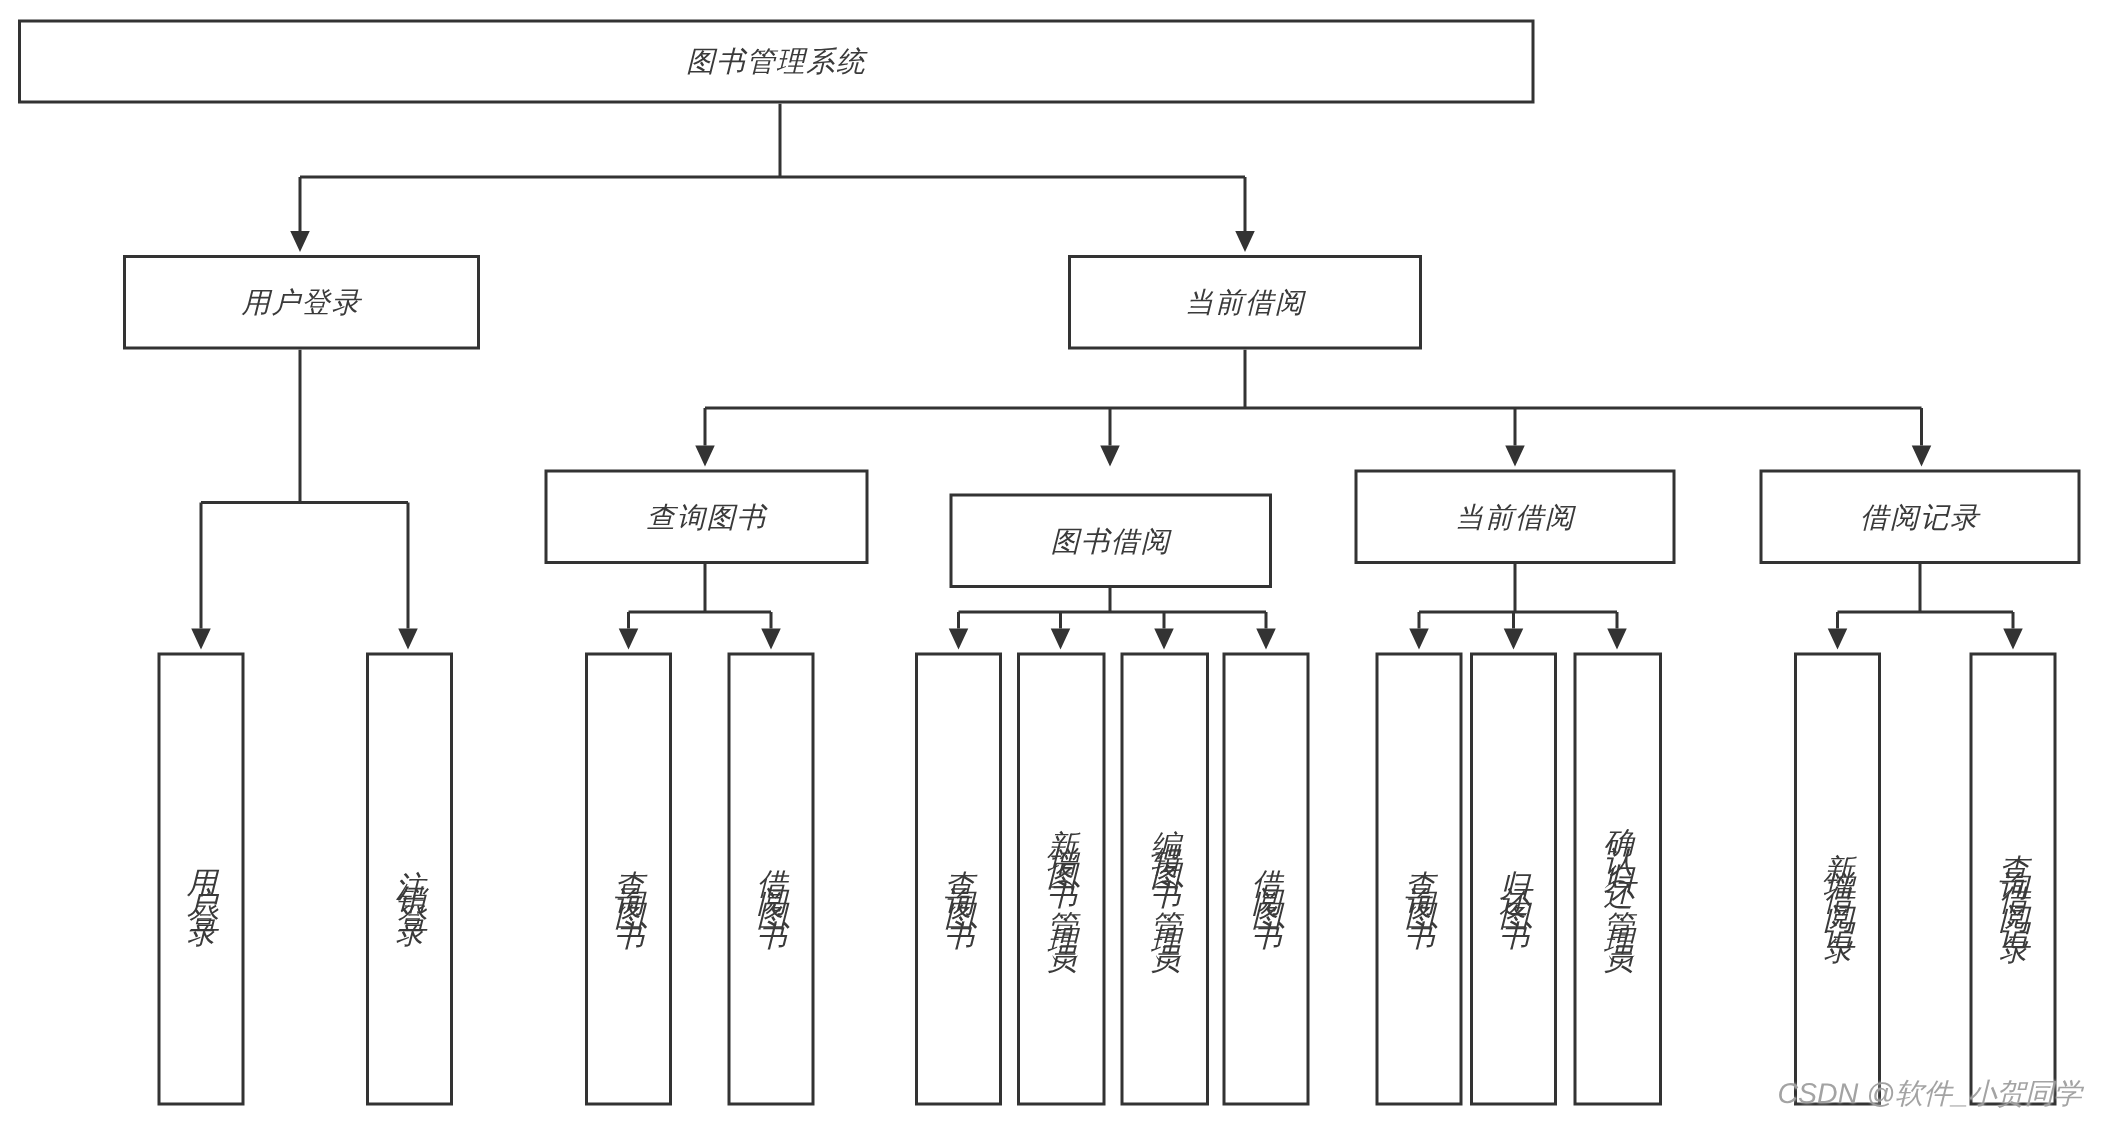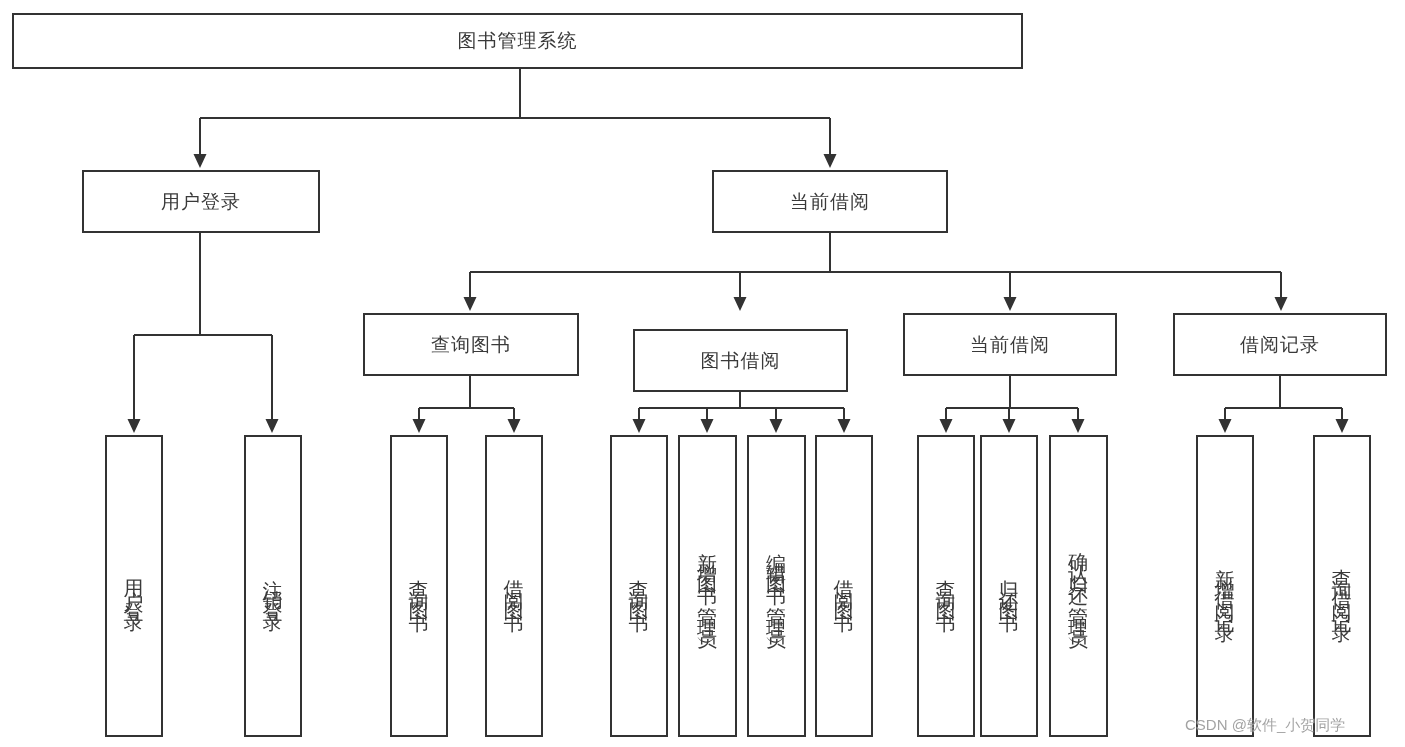--- a/index.html
+++ b/index.html
@@ -2,20 +2,21 @@
 <html><head>
 <meta charset="utf-8">
 <style>
   html,body{margin:0;padding:0;background:#ffffff;}
   .canvas{
     position:relative;
     width:1405px;height:747px;
     background:#ffffff;
     font-family:"Liberation Sans","DejaVu Sans",sans-serif;
     overflow:hidden;
+    font-style:italic;
   }
   .connectors{position:absolute;left:0;top:0;z-index:1;}
   .node{
     position:absolute;
     box-sizing:border-box;
     border:2px solid #333333;
     background:#ffffff;
     color:#3a3a3a;
     display:flex;align-items:center;justify-content:center;
     z-index:2;
@@ -27,21 +28,21 @@
     text-orientation:mixed;
     font-size:20px;
     letter-spacing:11px;
     line-height:1;
     white-space:nowrap;
   }
   .watermark{
     position:absolute;
     left:1185px;top:716px;
     z-index:3;
-    font-size:15px;
+    font-size:19px;
     color:rgba(155,155,155,0.92);
     text-shadow:0 0 2px rgba(255,255,255,0.9);
     white-space:nowrap;
   }
 </style>
 </head>
 <body>
 
 <div class="canvas">
 

